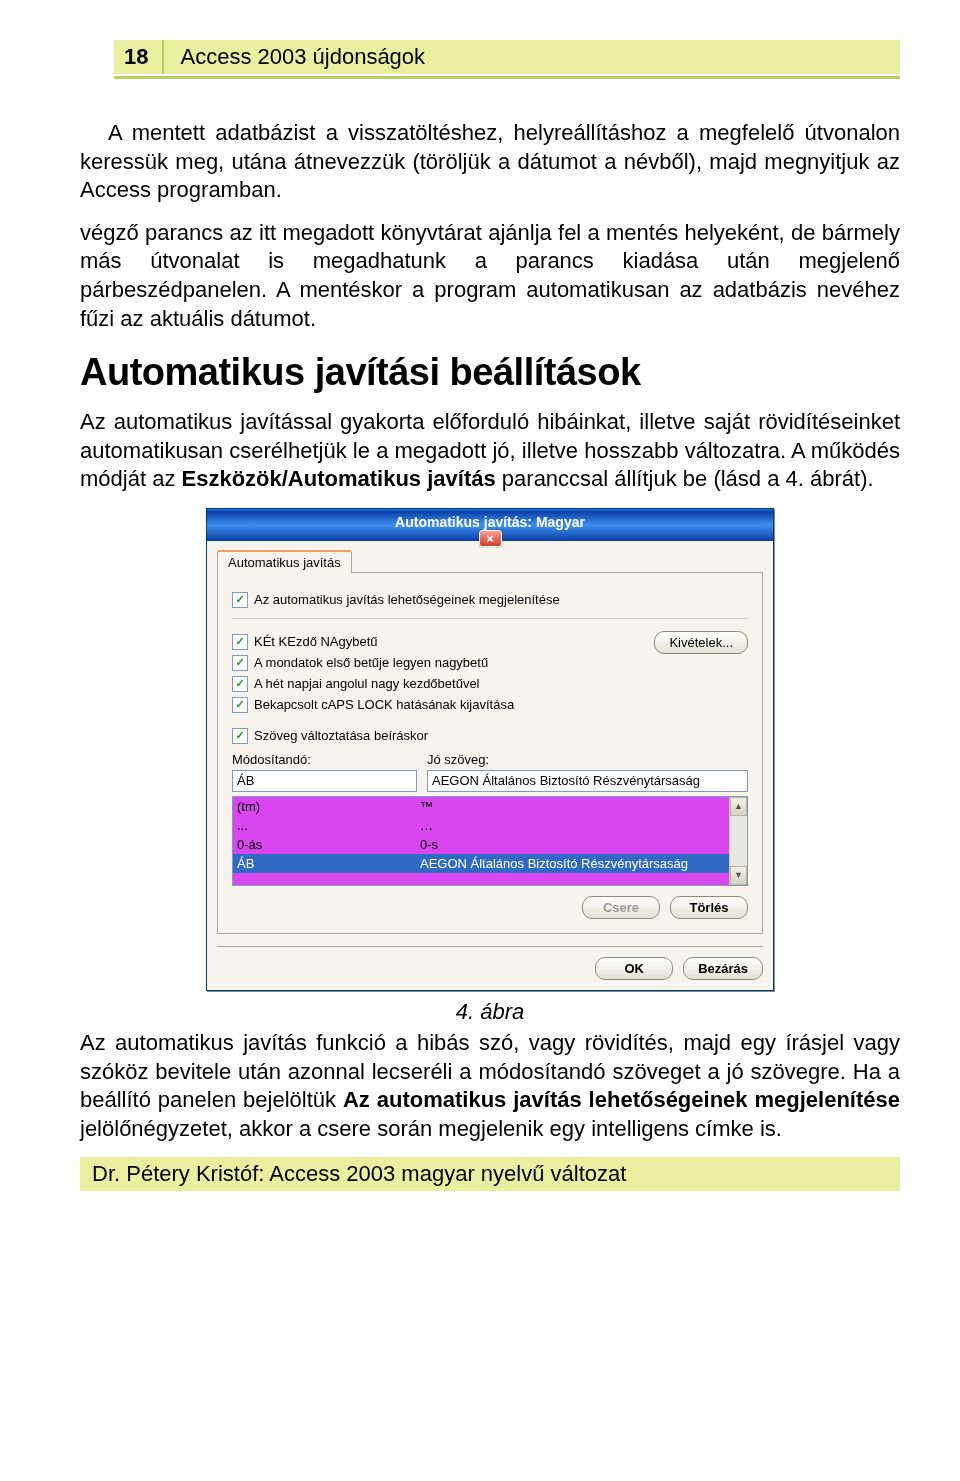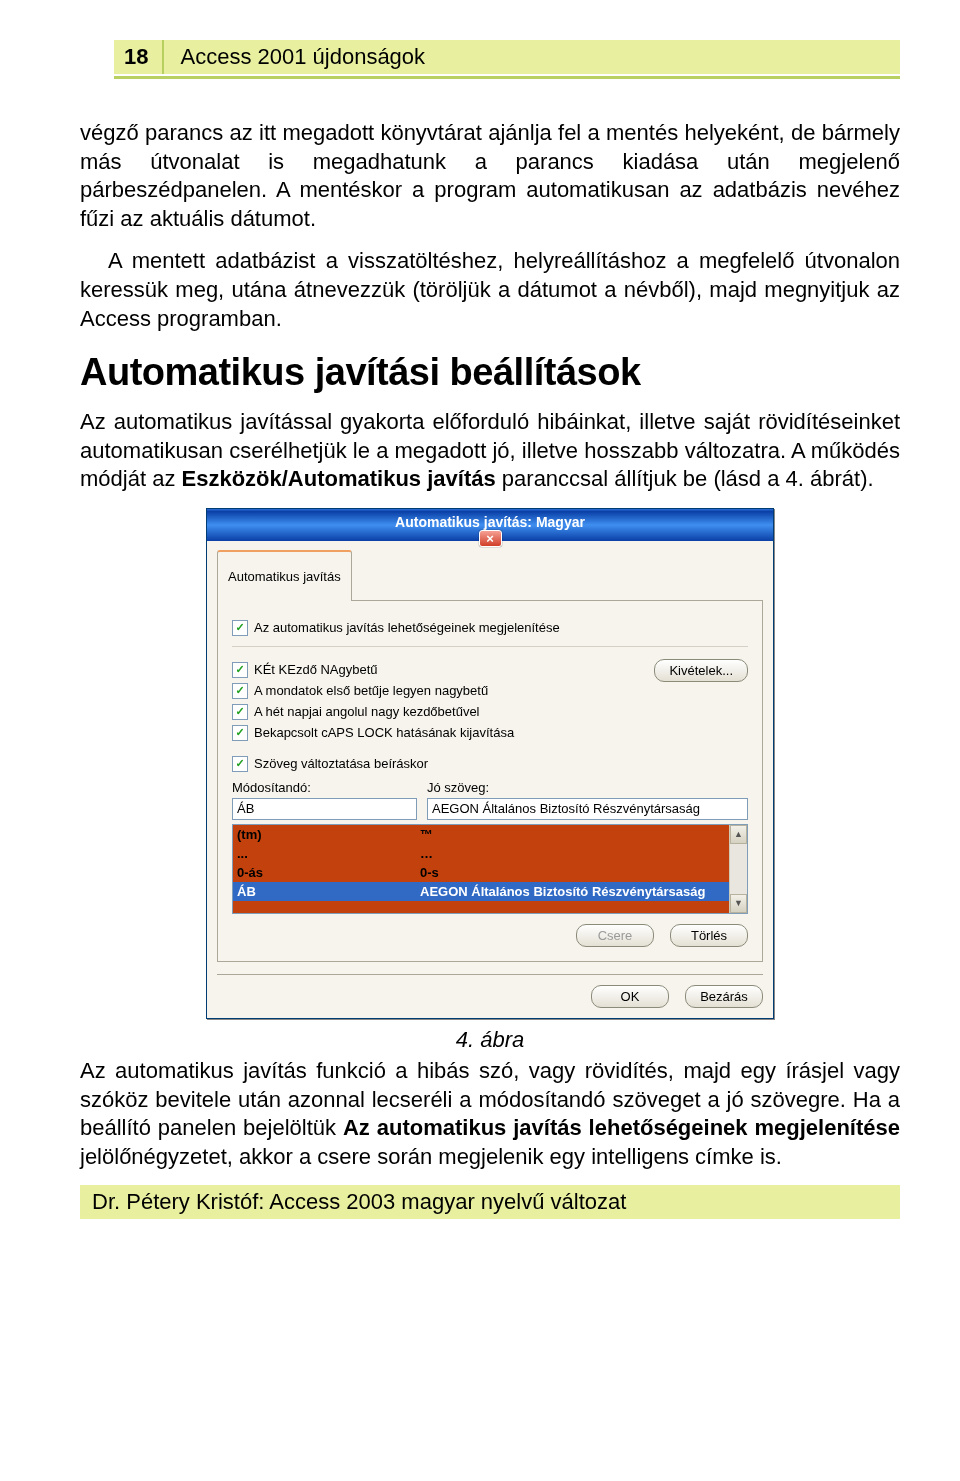--- a/index.html
+++ b/index.html
@@ -106,21 +106,21 @@
   }
   .tabbar {
     display: flex;
     border-bottom: 1px solid #aca899;
     margin-bottom: 0;
   }
   .tab {
     background: #fcfcfa;
     border: 1px solid #aca899;
     border-bottom: none;
-    padding: 17px 10px;
+    padding: 3px 10px;
     font-size: 13px;
     position: relative;
     top: 1px;
     border-radius: 3px 3px 0 0;
   }
   .tab.active {
     background: #f6f4ec;
     border-top: 2px solid #f0a060;
   }
   .tab-pane {
@@ -177,28 +177,27 @@
     box-sizing: border-box;
     border: 1px solid #7f9db9;
     background: #fff;
     font-size: 13px;
     padding: 2px 4px;
     height: 22px;
   }
   .listbox {
     width: 100%;
     border: 1px solid #7f9db9;
-    background: #c2410c;
+    background: #d946ef;
     font-size: 13px;
     margin-top: 4px;
     height: 90px;
     overflow: hidden;
     box-sizing: border-box;
     position: relative;
-    font-weight: bold;
   }
   .list-row {
     display: flex;
     padding: 2px 4px;
   }
   .list-row.selected {
     background: #316ac5;
     color: #fff;
   }
   .list-col-left { width: 183px; }
@@ -216,22 +215,23 @@
   .scroll-btn {
     height: 17px;
     background: linear-gradient(to bottom,#f2f0e8,#d6d2c2);
     border: 1px solid #b6b29e;
     display:flex;align-items:center;justify-content:center;
     font-size:9px;color:#555;
   }
   .btn-row {
     display: flex;
     justify-content: flex-end;
-    gap: 16px;
+    gap: 10px;
     margin-top: 10px;
+    font-weight: bold;
   }
   .footer-rule {
     border: none;
     border-top: 1px solid #aca899;
     margin: 12px 0 10px 0;
   }
   .caption {
     text-align: center;
     font-style: italic;
     font-size: 22px;
@@ -245,27 +245,27 @@
   }
 </style>
 </head>
 <body>
 
 <div class="page">
 
   <div class="header-bar">
     <div class="header-top">
       <div class="page-num">18</div>
-      <div class="page-title">Access 2001 újdonságok</div>
+      <div class="page-title">Access 2003 újdonságok</div>
     </div>
     <div class="header-rule"></div>
   </div>
 
+  <p class="para para-indent">A mentett adatbázist a visszatöltéshez, helyreállításhoz a megfelelő útvonalon keressük meg, utána átnevezzük (töröljük a dátumot a névből), majd megnyitjuk az Access programban.</p>
   <p class="para">végző parancs az itt megadott könyvtárat ajánlja fel a mentés helyeként, de bármely más útvonalat is megadhatunk a parancs kiadása után megjelenő párbeszédpanelen. A mentéskor a program automatikusan az adatbázis nevéhez fűzi az aktuális dátumot.</p>
-  <p class="para para-indent">A mentett adatbázist a visszatöltéshez, helyreállításhoz a megfelelő útvonalon keressük meg, utána átnevezzük (töröljük a dátumot a névből), majd megnyitjuk az Access programban.</p>
 
   <div class="h2">Automatikus javítási beállítások</div>
 
   <p class="para">
     <span>Az automatikus javítással gyakorta előforduló hibáinkat, illetve saját rövidítéseinket automatikusan cserélhetjük le a megadott jó, illetve hosszabb változatra. A működés módját az </span><span class="bold">Eszközök/Automatikus javítás</span><span> paranccsal állítjuk be (lásd a 4. ábrát).</span>
   </p>
 
   <div class="dialog">
     <div class="titlebar">
       <span class="titlebar-title">Automatikus javítás: Magyar</span>

